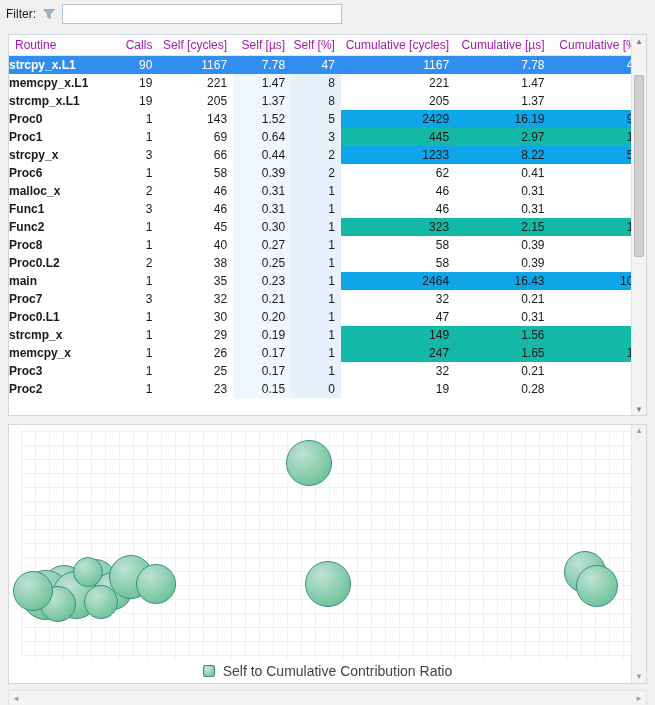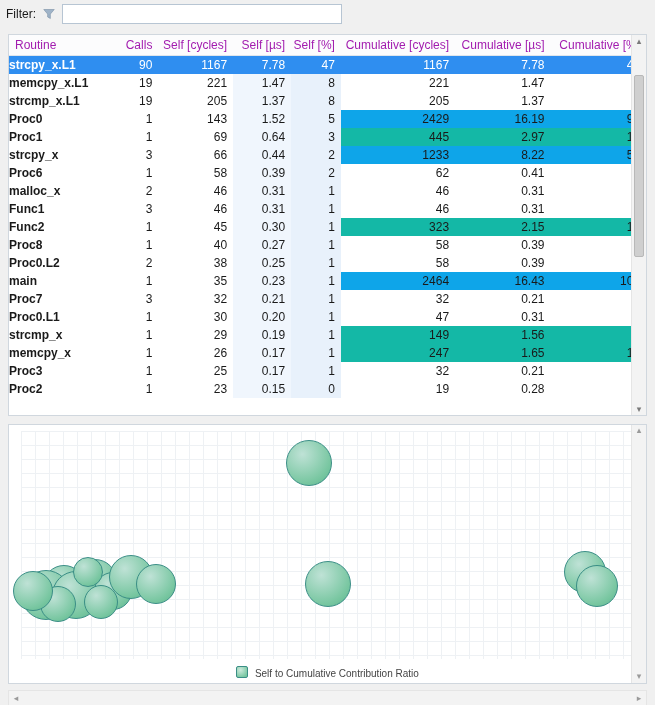--- a/index.html
+++ b/index.html
@@ -146,21 +146,21 @@
     position: absolute;
     border-radius: 50%;
     background: radial-gradient(circle at 35% 30%, #bfe2d6, #77c6a0 70%, #5ab28e);
     border: 1px solid #3a8e86;
     box-sizing: border-box;
   }
   .legend {
     position: absolute;
     left: 0; right: 0; bottom: 4px;
     text-align: center;
-    font-size: 10px;
+    font-size: 14px;
     color: #444;
   }
   .legend-sw {
     display: inline-block;
     width: 10px; height: 10px;
     border-radius: 2px;
     background: radial-gradient(circle at 35% 30%, #cdeadd, #77c6a0 80%);
     border: 1px solid #3a8e86;
     vertical-align: -1px;
     margin-right: 4px;

